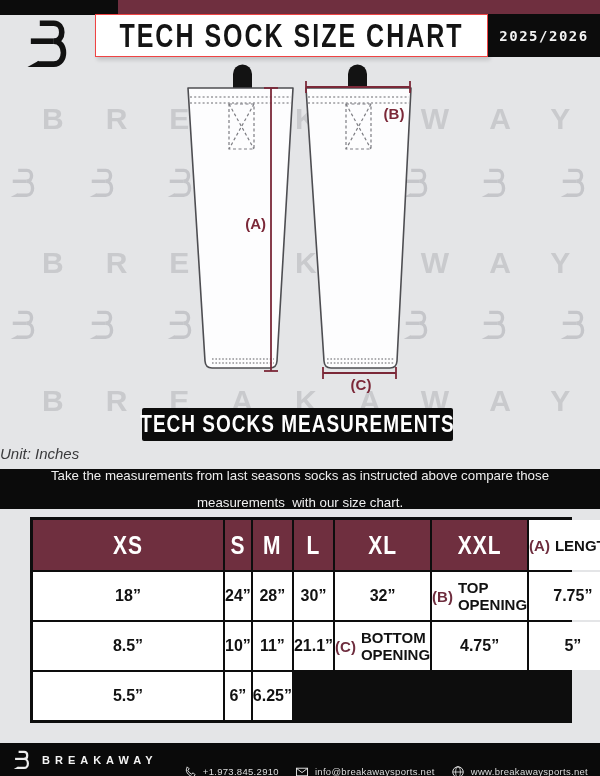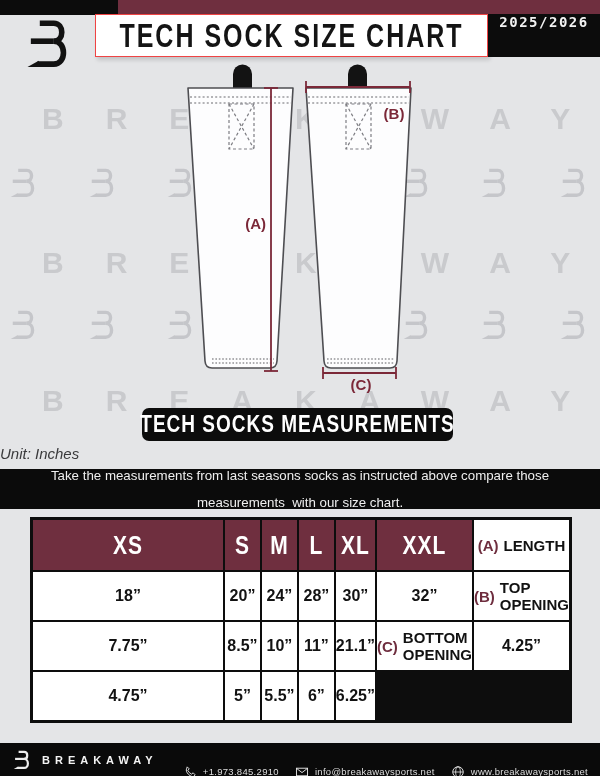--- a/index.html
+++ b/index.html
@@ -16,35 +16,35 @@
   
   .strip-black{position:absolute;left:0;top:0;width:118px;height:15px;background:#0C0C0C;z-index:3;}
   .strip-maroon{position:absolute;left:118px;top:0;right:0;height:15px;background:#6F2F3F;z-index:3;}
   .header-logo{position:absolute;left:23px;top:16px;width:56px;height:56px;color:#121212;z-index:4;}
   .title-bar{position:absolute;left:95px;top:14px;width:393px;height:43px;background:#FFFFFF;
              border:1px solid #ef4444;box-sizing:border-box;z-index:4;display:flex;align-items:center;
              justify-content:center;box-shadow:2px 3px 4px rgba(0,0,0,.15);}
   .title-bar .t{display:inline-block;transform:scaleY(1.32);font-size:25px;font-weight:700;
                 letter-spacing:2px;color:#141414;white-space:nowrap;}
   .year-box{position:absolute;left:488px;top:14px;width:112px;height:43px;background:#0C0C0C;z-index:4;
-            display:flex;justify-content:center;}
+            display:flex;align-items:center;justify-content:center;}
   .year-box .t{font-family:"DejaVu Sans Mono",monospace;font-size:14px;font-weight:700;
                letter-spacing:1.5px;color:#F2F2F2;}
 
   
   .diagram{position:absolute;left:0;top:0;z-index:2;}
   .dot{stroke:#6A6A6E;stroke-width:1.1;stroke-dasharray:2 2.2;fill:none;}
   .dash{stroke:#7D7D82;stroke-width:1.2;stroke-dasharray:3 2.5;fill:none;}
   .dot2{stroke:#5E5E62;stroke-width:1.2;stroke-dasharray:1.6 1.8;fill:none;}
   .meas{stroke:#7B2838;stroke-width:1.8;fill:none;}
   .meas-label{font-family:"Liberation Sans",sans-serif;font-size:15px;font-weight:700;fill:#7B2838;}
 
   
   .badge{position:absolute;left:142px;top:408px;width:311px;height:33px;background:#0C0C0C;
-         border-radius:7px;z-index:3;display:flex;align-items:center;justify-content:center;}
+         border-radius:2px;z-index:3;display:flex;align-items:center;justify-content:center;}
   .badge .t{display:inline-block;transform:scaleY(1.22);font-size:19px;font-weight:700;
             letter-spacing:1px;color:#FFFFFF;white-space:nowrap;}
   .unit-note{position:absolute;left:0;right:0;top:445px;font-size:15px;
              font-style:italic;font-weight:500;color:#3A3A3C;z-index:3;}
   .instruction-bar{position:absolute;left:0;right:0;top:469px;height:40px;background:#0B0B0B;z-index:3;
                    display:flex;flex-direction:column;align-items:center;justify-content:center;gap:10px;}
   .instruction-bar div{font-size:13.3px;color:#EFEFEF;line-height:17px;white-space:pre;}
 
   
   .size-table{position:absolute;left:30px;top:517px;width:542px;height:206px;box-sizing:border-box;
@@ -233,41 +233,39 @@
       </div>
     <div class="cell head">
         <span class="t">XXL</span>
       </div>
 
     <div class="cell body label-cell">
       <span class="prefix">(A)</span>
       <span>LENGTH</span>
     </div>
     <div class="cell body val">18”</div>
-    <div class="cell body val">20”</div>
     <div class="cell body val">24”</div>
     <div class="cell body val">28”</div>
     <div class="cell body val">30”</div>
     <div class="cell body val">32”</div>
 
     <div class="cell body label-cell">
       <span class="prefix">(B)</span>
       <span>TOP OPENING</span>
     </div>
     <div class="cell body val">7.75”</div>
     <div class="cell body val">8.5”</div>
     <div class="cell body val">10”</div>
     <div class="cell body val">11”</div>
     <div class="cell body val">21.1”</div>
 
     <div class="cell body label-cell">
       <span class="prefix">(C)</span>
       <span>BOTTOM OPENING</span>
     </div>
-    <div class="cell body val">4.25”</div>
     <div class="cell body val">4.75”</div>
     <div class="cell body val">5”</div>
     <div class="cell body val">5.5”</div>
     <div class="cell body val">6”</div>
     <div class="cell body val">6.25”</div>
   </div>
 
   <div class="footer">
     <svg class="footer-logo">
         <use href="#bk-logo"></use>

